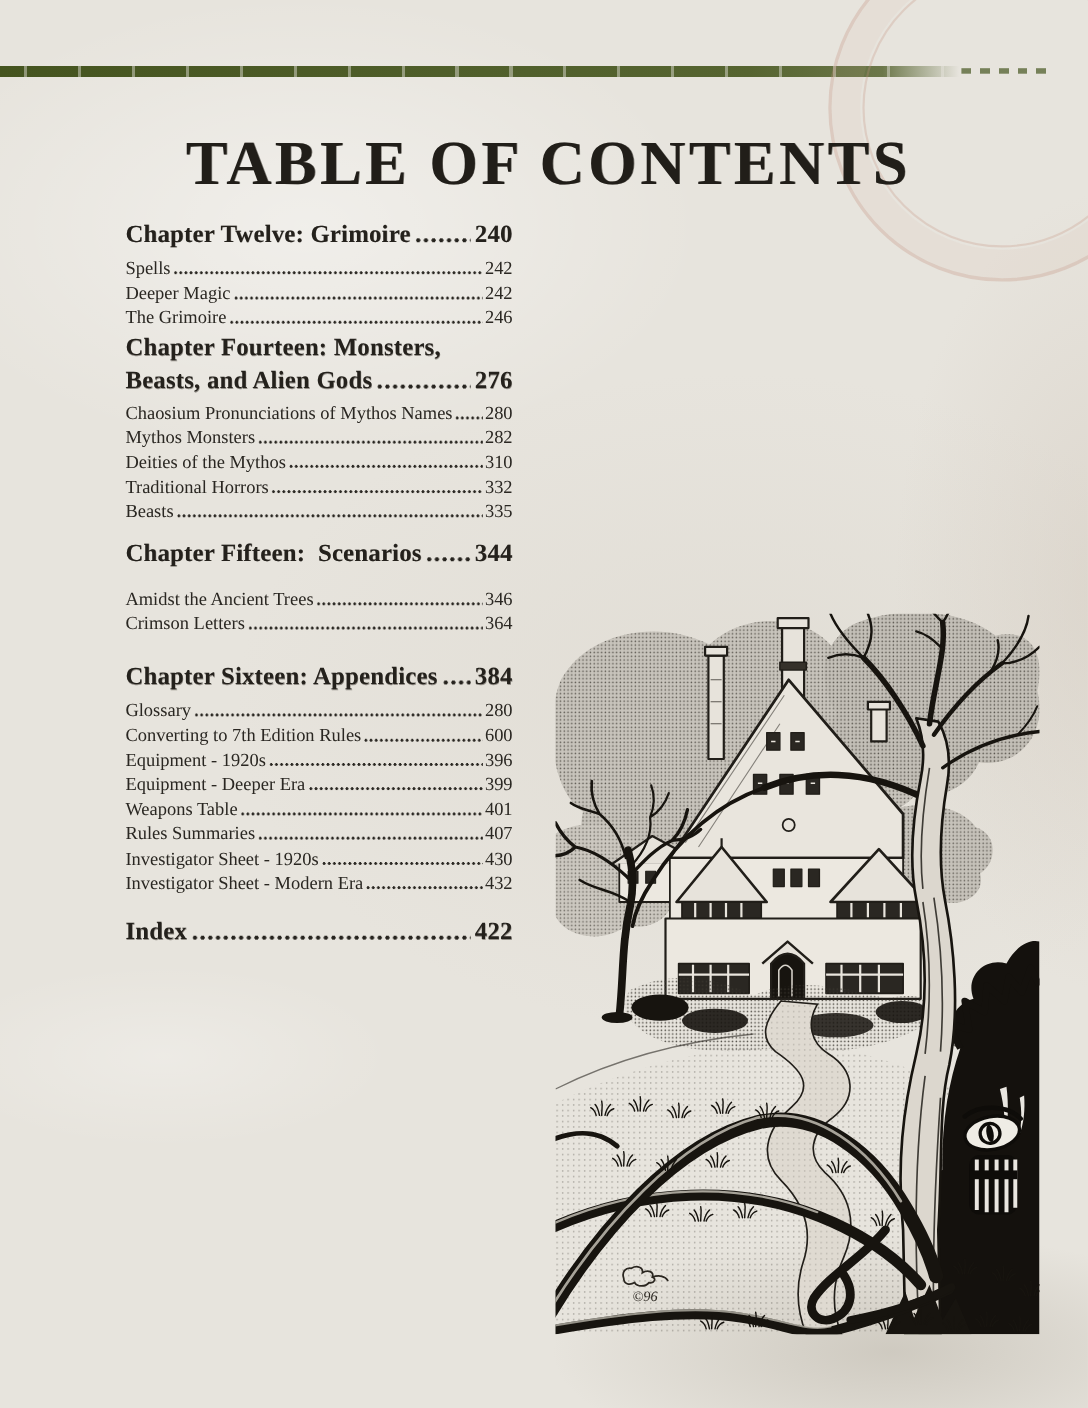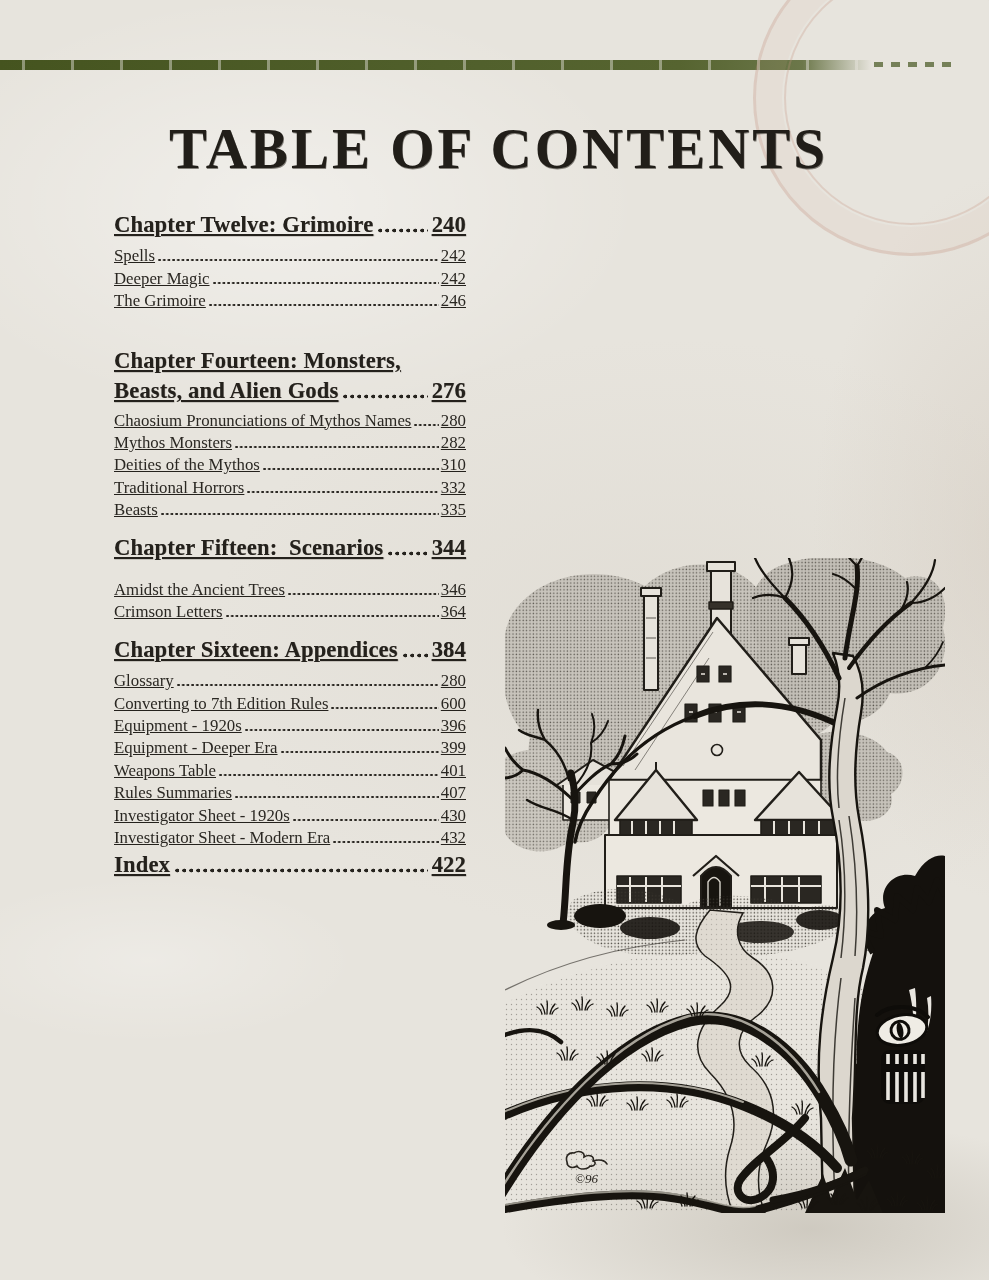--- a/index.html
+++ b/index.html
@@ -43,21 +43,21 @@
   .page-title{
     position:absolute;top:116px;left:0;width:100%;
     text-align:center;padding-left:8px;box-sizing:border-box;
     font-size:57px;font-weight:bold;letter-spacing:3px;
     color:#211e19;
     text-shadow:0.6px 0.6px 0 rgba(46,41,34,0.55);
     white-space:nowrap;
   }
 
   
-  .toc{position:absolute;left:114px;top:208px;width:352px;text-decoration:underline;}
+  .toc{position:absolute;left:114px;top:196px;width:352px;}
   .h-row{
     display:flex;align-items:flex-end;
     height:30px;font-size:22.5px;font-weight:bold;letter-spacing:0.2px;
     color:#24211c;white-space:pre;
     text-shadow:0.4px 0.4px 0 rgba(46,41,34,0.45);
   }
   .h-lead{
     flex:1;min-width:8px;height:8px;margin:0 4px 4px 5px;
     background-image:radial-gradient(circle at 2.2px 4.5px, #26231e 1.7px, transparent 2.15px);
     background-size:7px 8px;background-repeat:repeat-x;background-position:left bottom;
@@ -66,26 +66,26 @@
     display:flex;align-items:flex-end;
     height:22.4px;font-size:16.8px;color:#2a2722;white-space:nowrap;text-align:right;
   }
   .e-lead{
     flex:1;min-width:5px;height:7px;margin:0 2px 3px 3px;
     background-image:radial-gradient(circle at 1.6px 4px, #2a2722 1.12px, transparent 1.5px);
     background-size:4.7px 7px;background-repeat:repeat-x;background-position:left bottom;
   }
   .entries{margin-top:6px;}
   .sec-13{margin-top:30px;}
-  .sec-14{margin-top:33px;}
+  .sec-14{}
   .sec-14 .entries{margin-top:4px;}
   .sec-15{margin-top:11px;}
   .sec-15 .entries{margin-top:16px;}
-  .sec-16{margin-top:11px;}
-  .index-row{text-align:right;}
+  .sec-16{margin-top:21px;}
+  .index-row{margin-top:17px;text-align:right;}
 
   
   .illustration{position:absolute;left:505px;top:558px;width:440px;height:655px;}
 </style>
 </head>
 <body>
 
 <div class="top-rule"></div>
 <div class="stamp"></div>
 

